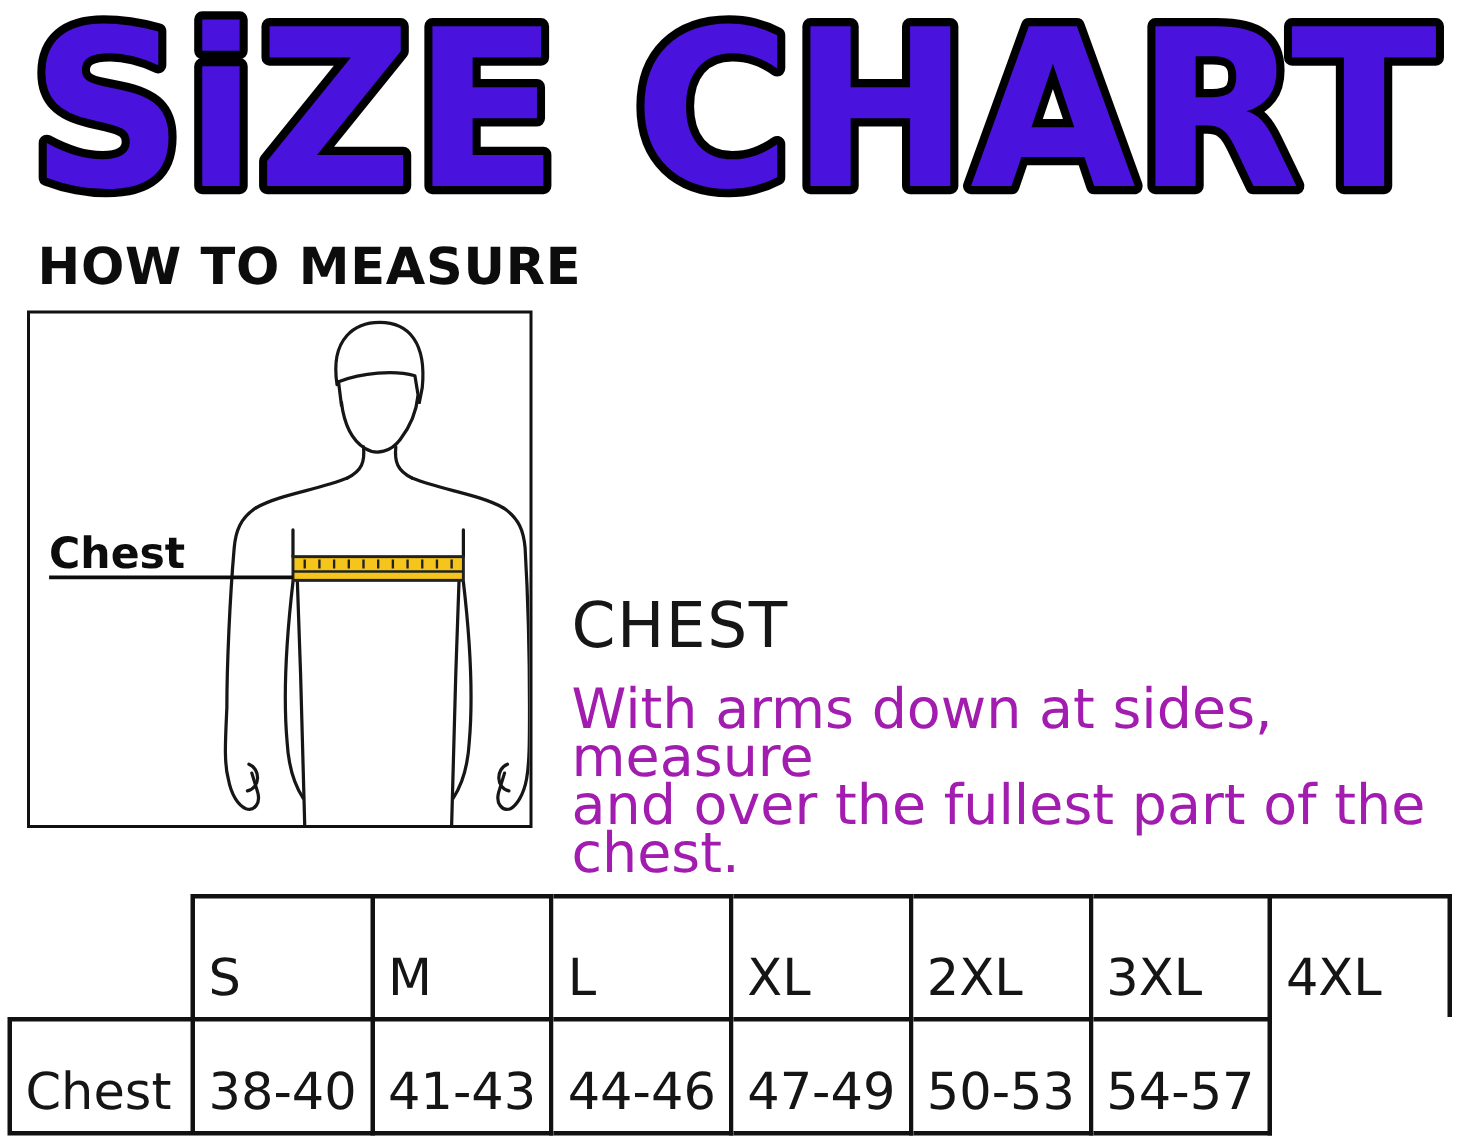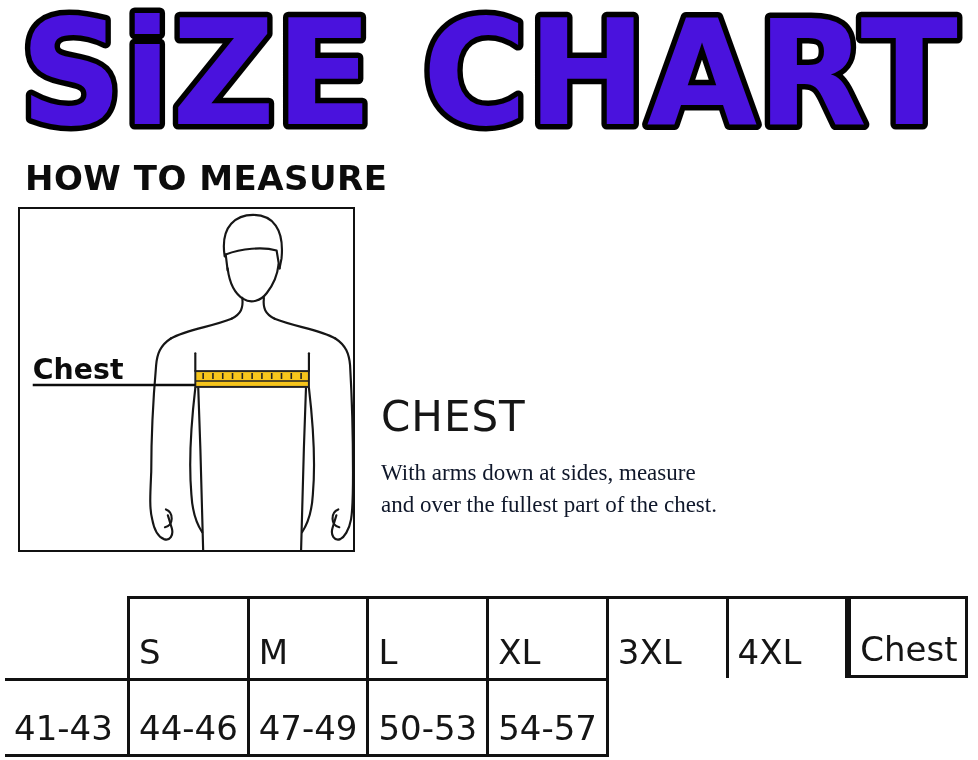--- a/index.html
+++ b/index.html
@@ -23,21 +23,21 @@
     position:absolute; left:18px; top:207px; width:337px; height:345px;
     border:2.5px solid #111; box-sizing:border-box; background:#fff;
   }
   .figure-box svg { position:absolute; left:0; top:0; width:100%; height:100%; }
   .figure-line { fill:none; stroke:#161616; stroke-width:2.2; stroke-linecap:round; stroke-linejoin:round; }
   .figure-label-text { font-family:"DejaVu Sans", sans-serif; font-weight:700; fill:#0c0c0c; }
 
   
   .chest-info { position:absolute; left:381px; top:392px; width:595px; }
   .chest-heading { margin:0 0 16px 0; font-size:42px; font-weight:400; letter-spacing:1px; color:#161616; }
-  .chest-desc { font-size:23px; line-height:32px; color:#0f172a;font-family:Liberation Serif, serif; }
+  .chest-desc { font-size:37px; line-height:32px; color:#a21caf; }
   .chest-desc span { display:block; }
 
   
   .size-table {
     position:absolute; left:5px; top:596px; width:963px; height:161px;
     display:grid; grid-template-columns:125px repeat(7, 1fr);
     grid-template-rows:82px 79px;
   }
   .cell {
     box-sizing:border-box; display:flex; align-items:flex-end;
@@ -112,24 +112,26 @@
     </div>
   </div>
 
   <div class="size-table">
 
     <div class="cell spacer"></div>
     <div class="cell hcell">S</div>
     <div class="cell hcell">M</div>
     <div class="cell hcell">L</div>
     <div class="cell hcell">XL</div>
+    <div class="cell hcell">2XL</div>
     <div class="cell hcell">3XL</div>
     <div class="cell hcell">4XL</div>
 
     <div class="cell dcell dfirst">Chest</div>
+    <div class="cell dcell">38-40</div>
     <div class="cell dcell">41-43</div>
     <div class="cell dcell">44-46</div>
     <div class="cell dcell">47-49</div>
     <div class="cell dcell">50-53</div>
     <div class="cell dcell">54-57</div>
   </div>
 
 </div>
 
 </body></html>

